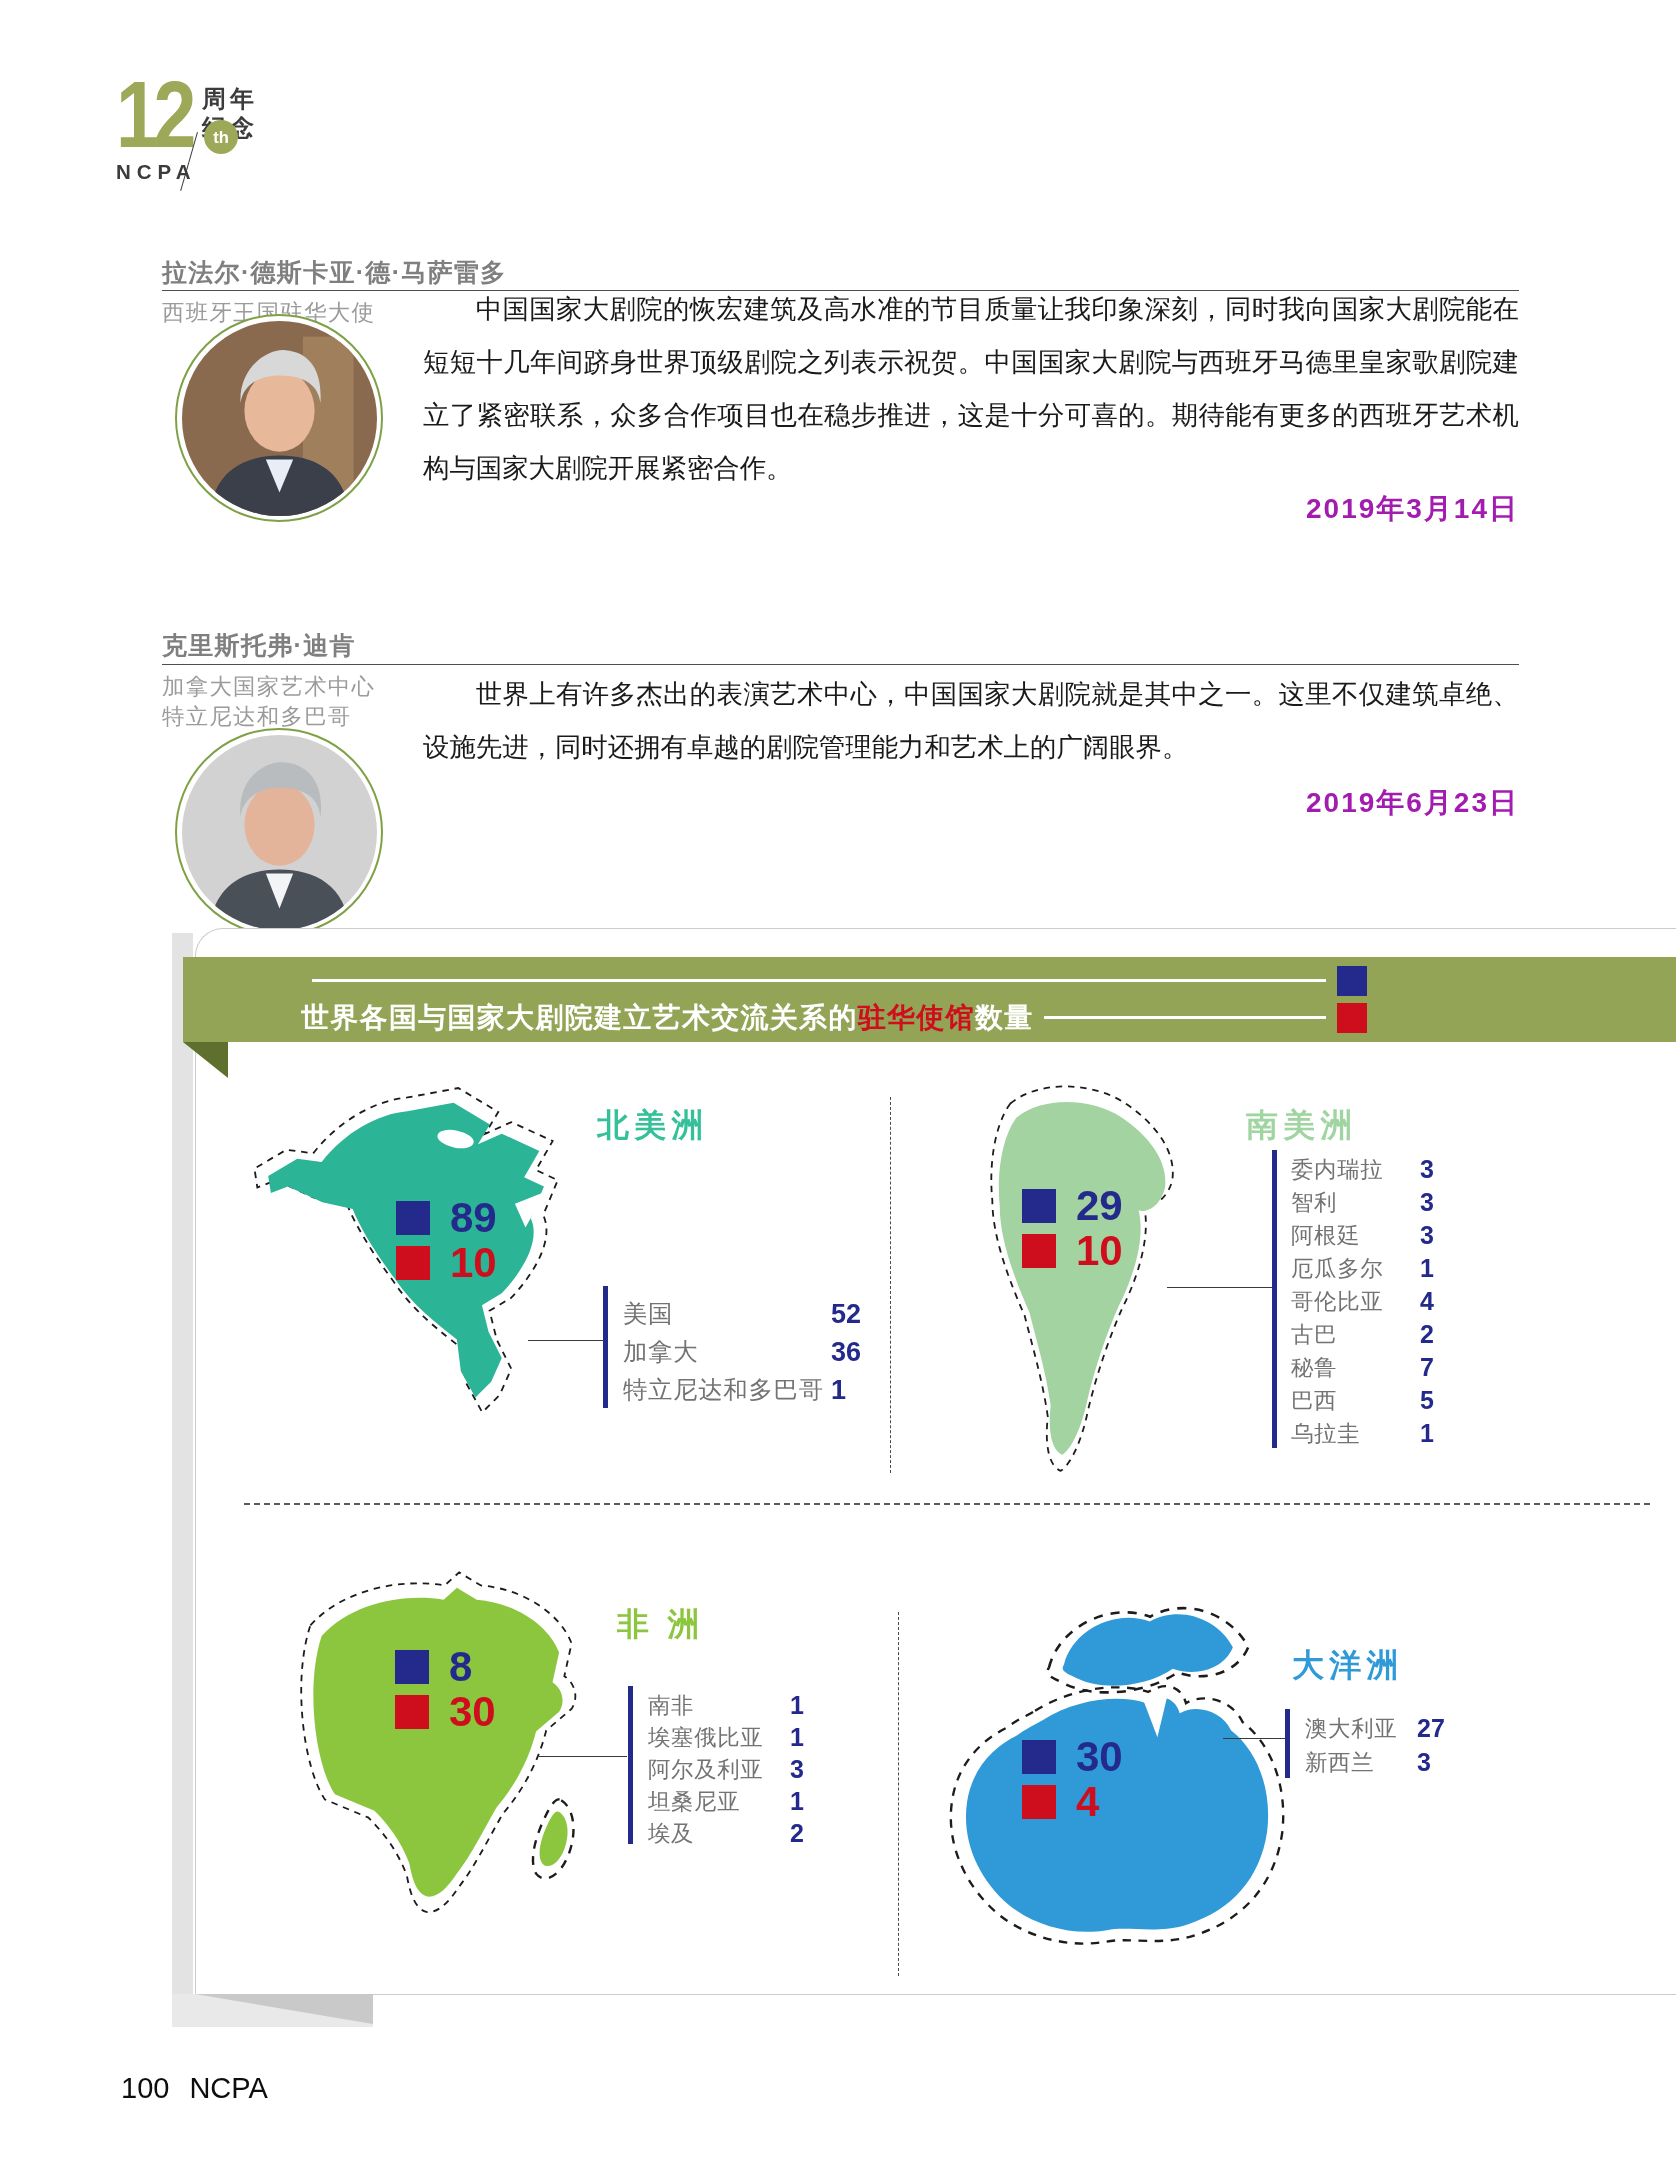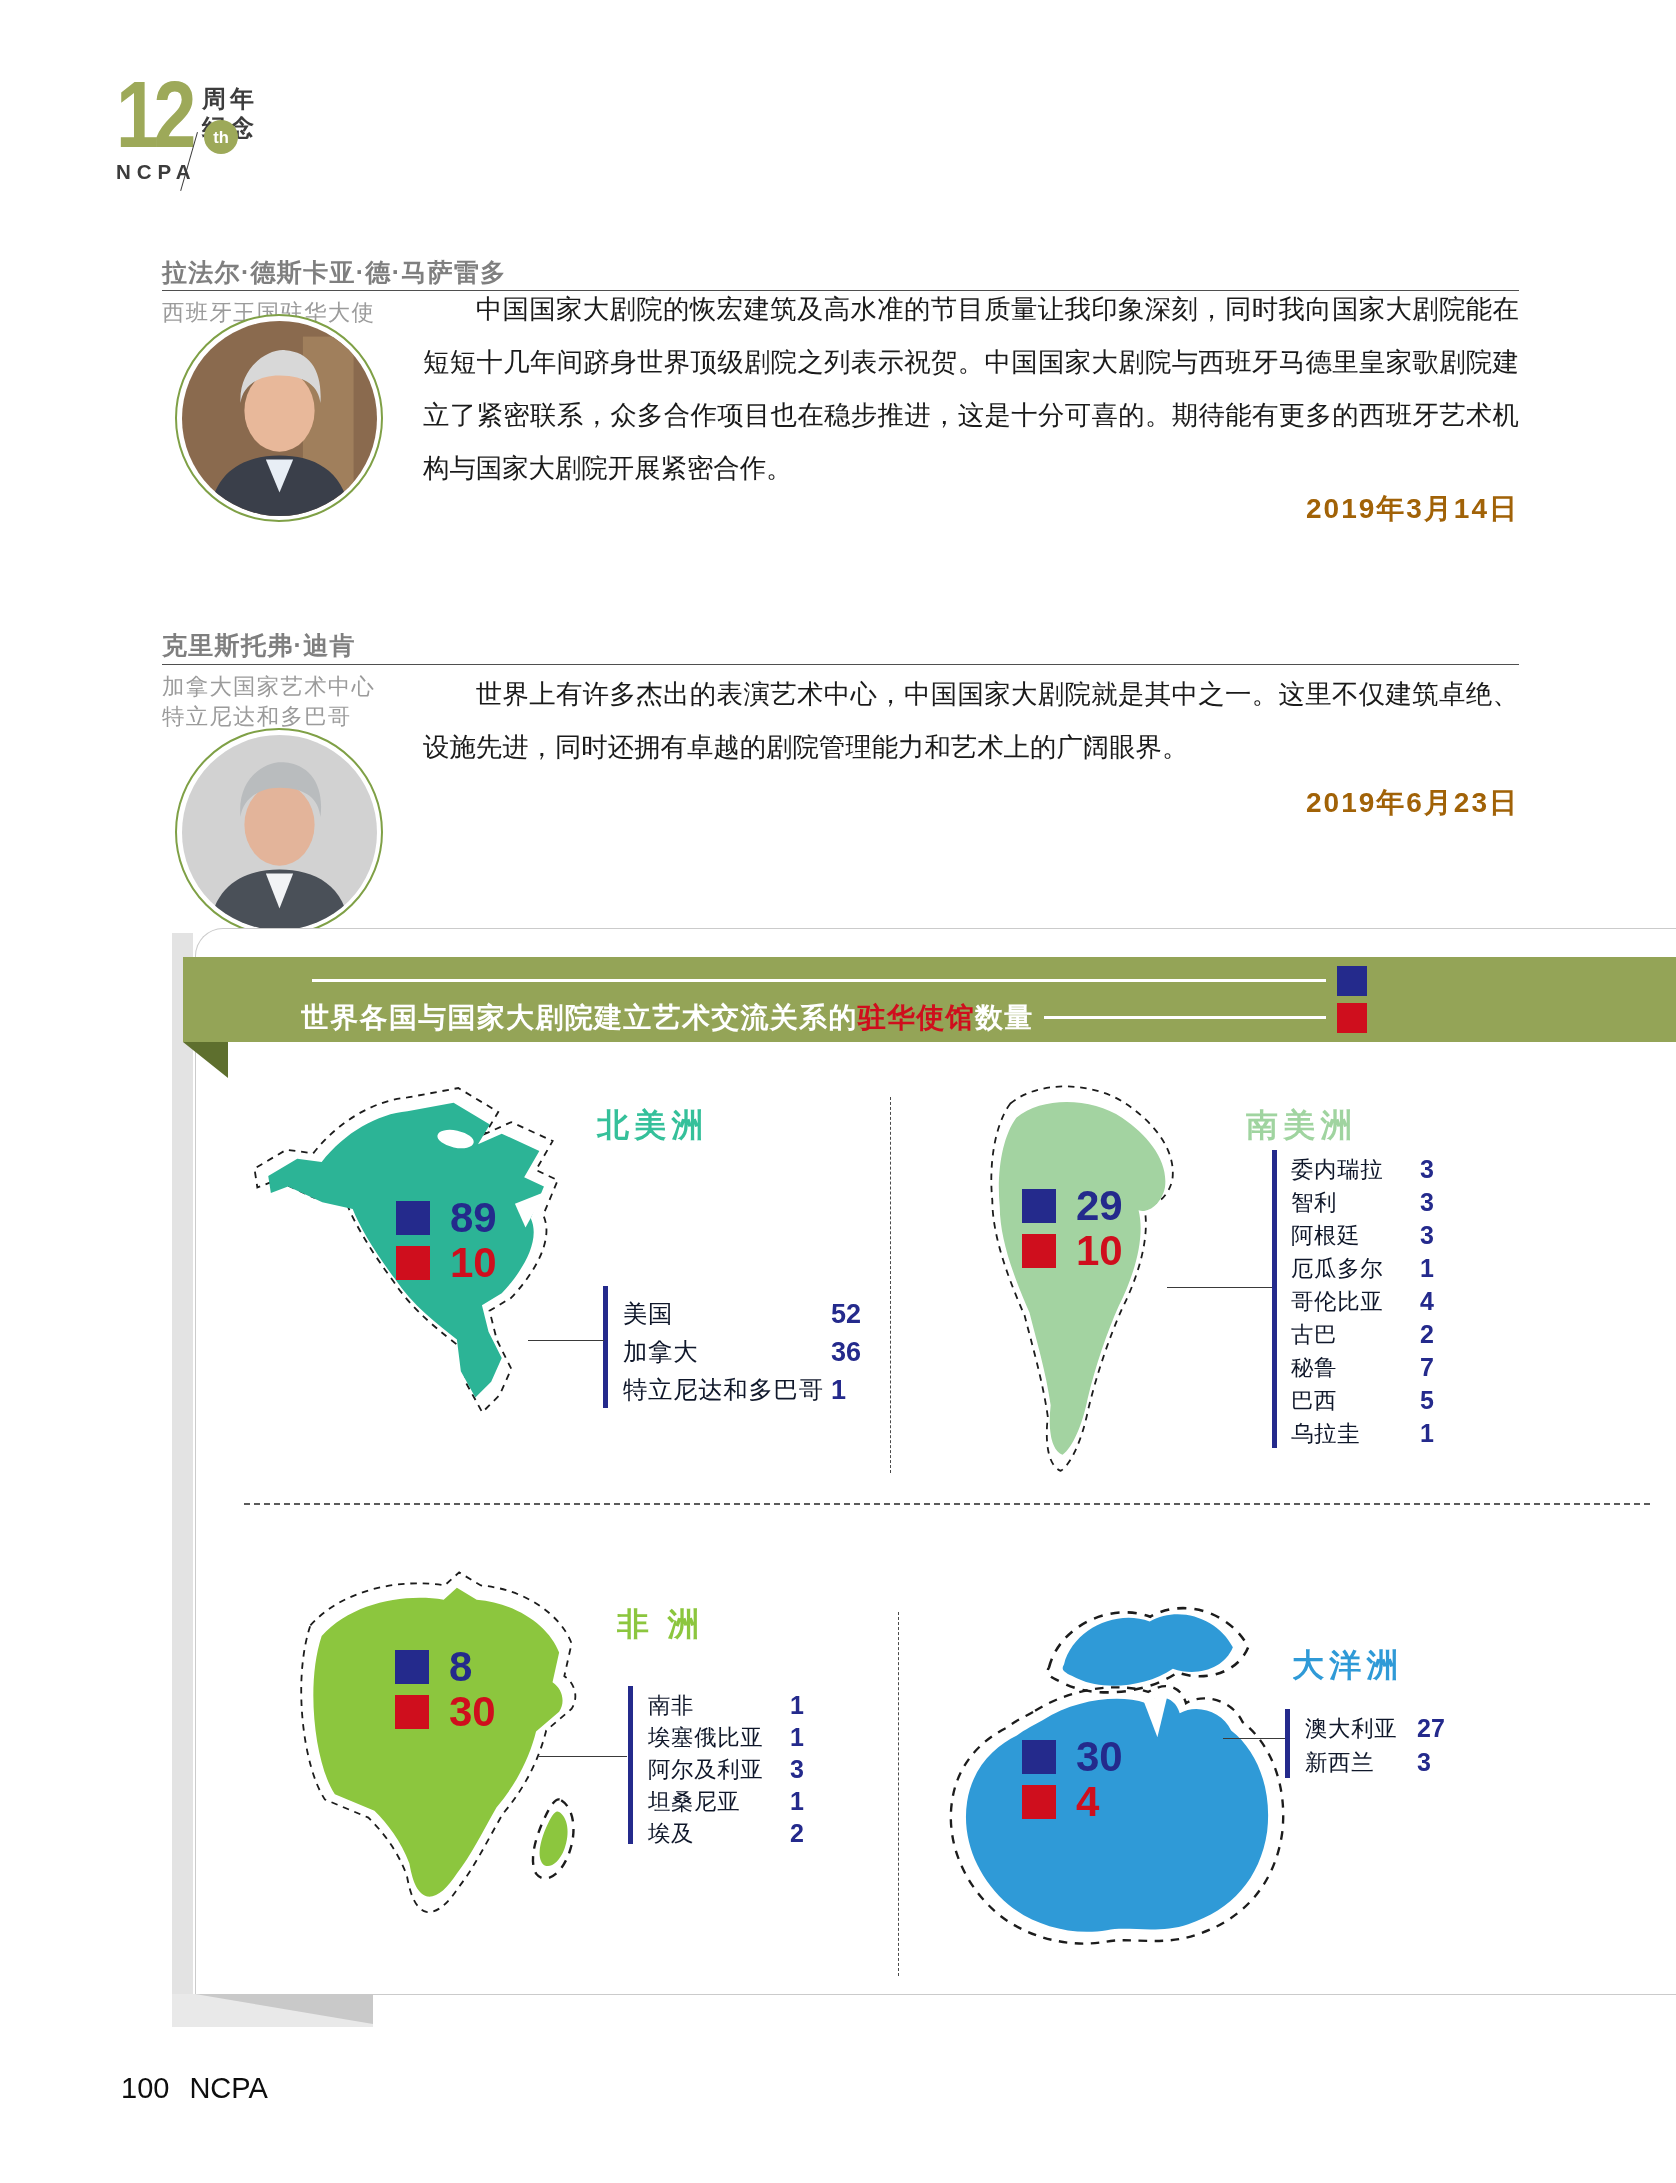--- a/index.html
+++ b/index.html
@@ -22,21 +22,21 @@
   
   .t-name{position:absolute;left:162px;font-size:25px;font-weight:bold;color:#7f7f7f;letter-spacing:1.3px;}
   .t-rule{position:absolute;left:162px;width:1357px;height:1.3px;background:#4f4f4f;}
   .t-title{position:absolute;left:162px;font-size:22.4px;color:#9b9b9b;letter-spacing:1.3px;line-height:30px;}
   .portrait{position:absolute;left:175px;width:195px;height:195px;border-radius:50%;
             border:2.6px solid #7fa046;background:#fff;padding:4.6px;}
   .portrait svg{width:100%;height:100%;border-radius:50%;display:block;}
   .quote{position:absolute;left:423px;width:1096px;font-family:"Liberation Serif","DejaVu Serif",serif;
          font-size:26.4px;line-height:53px;color:#1a1a1a;text-align:justify;text-indent:2em;}
   .t-date{position:absolute;left:423px;width:1096px;text-align:right;font-size:28px;font-weight:600;
-          color:#a16207;letter-spacing:2px;}
+          color:#a21caf;letter-spacing:2px;}
 
   
   .side-strip{position:absolute;left:172px;top:933px;width:21px;height:1091px;background:#e3e3e3;}
   .panel{position:absolute;left:195px;top:928px;width:1481px;height:1065px;background:#fff;
          border:1.3px solid #cbcbcb;border-right:none;border-radius:28px 0 0 0;}
   .curl-light{position:absolute;left:172px;top:1994px;width:201px;height:33px;background:#e9e9e9;}
   .curl-dark{position:absolute;left:195px;top:1994px;width:178px;height:30px;background:#c9c9c9;
              clip-path:polygon(0 0,100% 0,100% 100%);}
   .banner{position:absolute;left:183px;top:957px;width:1493px;height:85px;background:#94a457;
           box-sizing:border-box;padding:7.3px 309px 0 118px;}
@@ -56,21 +56,21 @@
                 font-size:32px;font-weight:bold;letter-spacing:5.3px;white-space:nowrap;}
   .stats{position:absolute;z-index:3;}
   .stat-row{display:flex;align-items:center;height:36px;margin-bottom:9.2px;}
   .stat-sq{width:34px;height:34px;margin-right:20px;flex:0 0 34px;}
   .stat-num{font-size:42px;font-weight:bold;line-height:36px;}
   .num-blue{color:#242a8c;} .num-red{color:#cf0e1d;}
   .connector{position:absolute;height:1.3px;background:#3a3a3a;z-index:2;}
   .list-bar{position:absolute;width:4.6px;background:#242a8c;}
   .country-list{position:absolute;}
   .country-row{display:flex;align-items:center;height:var(--rowh);}
-  .c-label{width:var(--labw);font-size:var(--lfs);color:#0f172a;letter-spacing:0.7px;white-space:nowrap;}
+  .c-label{width:var(--labw);font-size:var(--lfs);color:#737373;letter-spacing:0.7px;white-space:nowrap;}
   .c-value{font-size:calc(var(--lfs) + 2.6px);font-weight:bold;color:#242a8c;}
   .v-divider{position:absolute;width:0;border-left:1.3px dashed #4a4a4a;}
   .h-divider{position:absolute;height:0;border-top:2.6px dashed #5a5a5a;}
 
   
   .footer{position:absolute;left:121px;top:2072px;font-size:29px;color:#0d0d0d;}
   .footer .brand{margin-left:20px;}
 </style>
 </head>
 <body>

